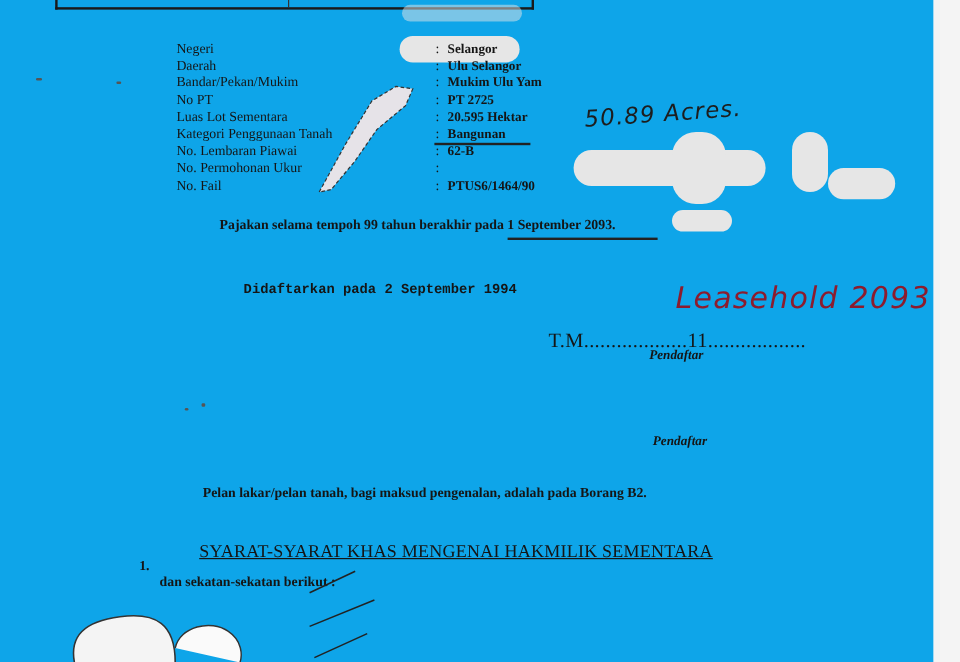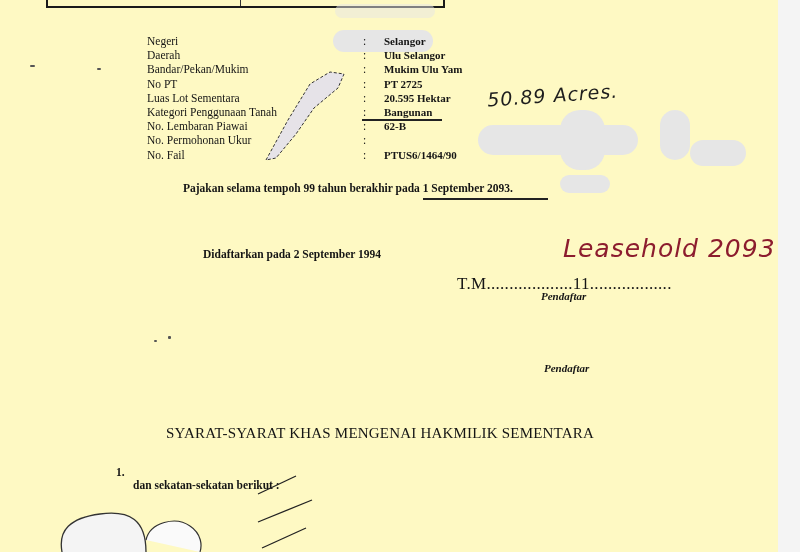--- a/index.html
+++ b/index.html
@@ -3,30 +3,30 @@
 <meta charset="utf-8">
 <style>
   html, body { margin: 0; padding: 0; }
   body {
     width: 800px; height: 552px; overflow: hidden;
     background: #ffffff;
     font-family: "Liberation Serif", "DejaVu Serif", serif;
     color: #151515;
     position: relative;
   }
-  .page { position: absolute; left: 0; top: 0; width: 778px; height: 552px; background: #fef9c3; overflow: hidden; }
+  .page { position: absolute; left: 0; top: 0; width: 778px; height: 552px; background: #0ea5e9; overflow: hidden; }
   .side-strip { position: absolute; left: 778px; top: 0; width: 22px; height: 552px; background: #f4f4f4; }
 
   .top-box { position: absolute; left: 46px; top: -20px; width: 395px; height: 26px; border: 2px solid #1a1a1a; border-top: none; }
   .top-box .divider { position: absolute; left: 192px; top: 0; width: 1px; height: 26px; background: #333; }
 
   .field-row { position: absolute; left: 147px; height: 14px; font-size: 11.5px; line-height: 14px; white-space: nowrap; }
   .field-label { position: absolute; left: 0; }
   .field-colon { position: absolute; left: 216px; }
-  .field-value { position: absolute; left: 237px; font-weight: bold; font-size: 11px; }
+  .field-value { position: absolute; left: 226px; font-weight: bold; font-size: 11px; }
 
   .text-line { position: absolute; font-size: 11.5px; line-height: 14px; white-space: nowrap; font-weight: bold; }
   .underline-bar { position: absolute; height: 1.5px; background: #222; }
   .tm { position: absolute; font-size: 17px; font-weight: normal; white-space: nowrap; letter-spacing: 0.3px; }
   .pendaftar { position: absolute; font-size: 11px; font-style: italic; font-weight: bold; margin-left: 11px; }
 
   .heading { position: absolute; font-size: 15px; white-space: nowrap; letter-spacing: 0.2px; }
 
   .handwriting {
     position: absolute; font-family: "DejaVu Sans", sans-serif; white-space: nowrap;
@@ -105,30 +105,31 @@
     <span class="field-colon">:</span>
     <span class="field-value">PTUS6/1464/90</span>
   </div>
 
   <div class="text-line" style="left:183px;top:181px;">
     <span>Pajakan selama tempoh  99 tahun   berakhir pada</span>
     <span>1  September  2093.</span>
   </div>
   <div class="underline-bar" style="left:423px;top:198px;width:125px;"></div>
 
-  <div class="text-line" style="left:203px;top:247px;">Didaftarkan pada  2  September  1994</div>
+  <div class="text-line" style="left:203px;top:235px;font-family:Liberation Mono, monospace;">Didaftarkan pada  2  September  1994</div>
 
   <div class="tm" style="left:457px;top:274px;">T.M...................11..................</div>
   <div class="pendaftar" style="left:530px;top:290px;">Pendaftar</div>
 
 
   <div class="pendaftar" style="left:533px;top:362px;">Pendaftar</div>
 
+  <div class="text-line" style="left:169px;top:404px;">Pelan lakar/pelan tanah, bagi maksud pengenalan, adalah pada Borang B2.</div>
 
-  <div class="heading" style="left:166px;top:425px;">SYARAT-SYARAT KHAS MENGENAI HAKMILIK SEMENTARA</div>
+  <div class="heading" style="left:166px;top:452px;text-decoration:underline;">SYARAT-SYARAT KHAS MENGENAI HAKMILIK SEMENTARA</div>
 
   <div class="text-line" style="left:116px;top:465px;">1.</div>
   <div class="text-line" style="left:133px;top:478px;">dan sekatan-sekatan berikut :</div>
 
 
   <svg style="position:absolute;left:250px;top:470px;" width="80" height="82" viewBox="0 0 80 82">
     <path d="M8 24 L46 6" stroke="#222" stroke-width="1.3"></path>
     <path d="M8 52 L62 30" stroke="#222" stroke-width="1.3"></path>
     <path d="M12 78 L56 58" stroke="#222" stroke-width="1.3"></path>
   </svg>

